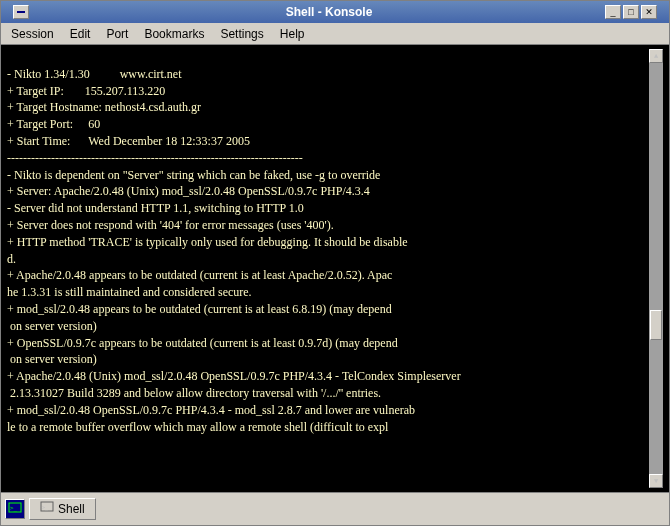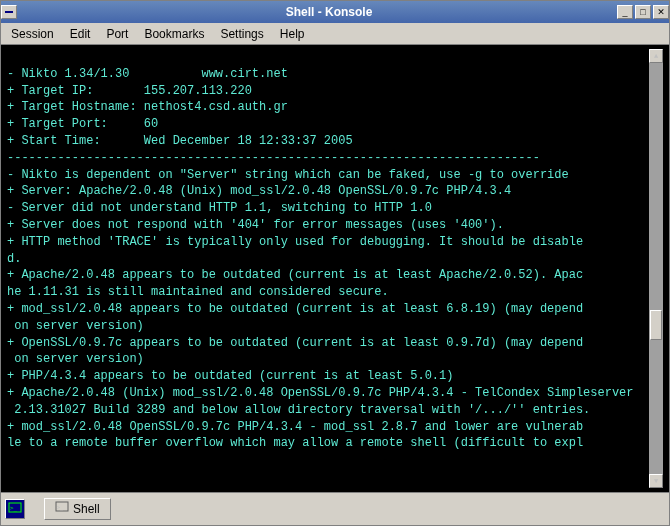--- a/index.html
+++ b/index.html
@@ -21,21 +21,21 @@
       display: flex;
       flex-direction: column;
     }
 
     .title-bar {
       height: 22px;
       background: linear-gradient(to bottom, #6688bb, #4466aa);
       display: flex;
       align-items: center;
       justify-content: space-between;
-      padding: 0 0;
+      padding: 0 12px;
       flex-shrink: 0;
     }
 
     .title-bar-text {
       color: white;
       font-family: Arial, sans-serif;
       font-size: 12px;
       font-weight: bold;
       flex: 1;
       text-align: center;
@@ -90,21 +90,22 @@
       position: relative;
       display: flex;
     }
 
     .terminal-content {
       flex: 1;
       overflow: hidden;
       white-space: pre-wrap;
       word-break: break-all;
       line-height: 1.4;
-      color: #5eead4;
+      color: #fef9c3;
+      font-family: Liberation Serif, serif;
     }
 
     .scrollbar {
       width: 14px;
       background: #d4d0c8;
       display: flex;
       flex-direction: column;
       align-items: center;
       flex-shrink: 0;
     }
@@ -143,21 +144,21 @@
       left: 1px;
     }
 
     .status-bar {
       height: 28px;
       background: #d4d0c8;
       border-top: 1px solid #808080;
       display: flex;
       align-items: center;
       padding: 16px 4px;
-      gap: 19px;
+      gap: 4px;
       flex-shrink: 0;
     }
 
     .status-icon {
       width: 20px;
       height: 20px;
       background: #000080;
       border: 1px solid #808080;
       border-top-color: #ffffff;
       border-left-color: #ffffff;
@@ -219,26 +220,25 @@
 </span><span>+ Target Port:     60
 </span><span>+ Start Time:      Wed December 18 12:33:37 2005
 </span><span>--------------------------------------------------------------------------
 </span><span>- Nikto is dependent on "Server" string which can be faked, use -g to override
 </span><span>+ Server: Apache/2.0.48 (Unix) mod_ssl/2.0.48 OpenSSL/0.9.7c PHP/4.3.4
 </span><span>- Server did not understand HTTP 1.1, switching to HTTP 1.0
 </span><span>+ Server does not respond with '404' for error messages (uses '400').
 </span><span>+ HTTP method 'TRACE' is typically only used for debugging. It should be disable
 d.
 </span><span>+ Apache/2.0.48 appears to be outdated (current is at least Apache/2.0.52). Apac
-he 1.11.31 is still maintained and considered secure.
+he 1.3.31 is still maintained and considered secure.
 </span><span>+ mod_ssl/2.0.48 appears to be outdated (current is at least 6.8.19) (may depend
  on server version)
 </span><span>+ OpenSSL/0.9.7c appears to be outdated (current is at least 0.9.7d) (may depend
  on server version)
-</span><span>+ PHP/4.3.4 appears to be outdated (current is at least 5.0.1)
 </span><span>+ Apache/2.0.48 (Unix) mod_ssl/2.0.48 OpenSSL/0.9.7c PHP/4.3.4 - TelCondex Simpleserver
  2.13.31027 Build 3289 and below allow directory traversal with '/.../'' entries.
 </span><span>+ mod_ssl/2.0.48 OpenSSL/0.9.7c PHP/4.3.4 - mod_ssl 2.8.7 and lower are vulnerab
 le to a remote buffer overflow which may allow a remote shell (difficult to expl</span>
     </div>
 
     <div class="scrollbar">
       <div class="scroll-btn">▲</div>
       <div class="scroll-track">
         <div class="scroll-thumb"></div>

